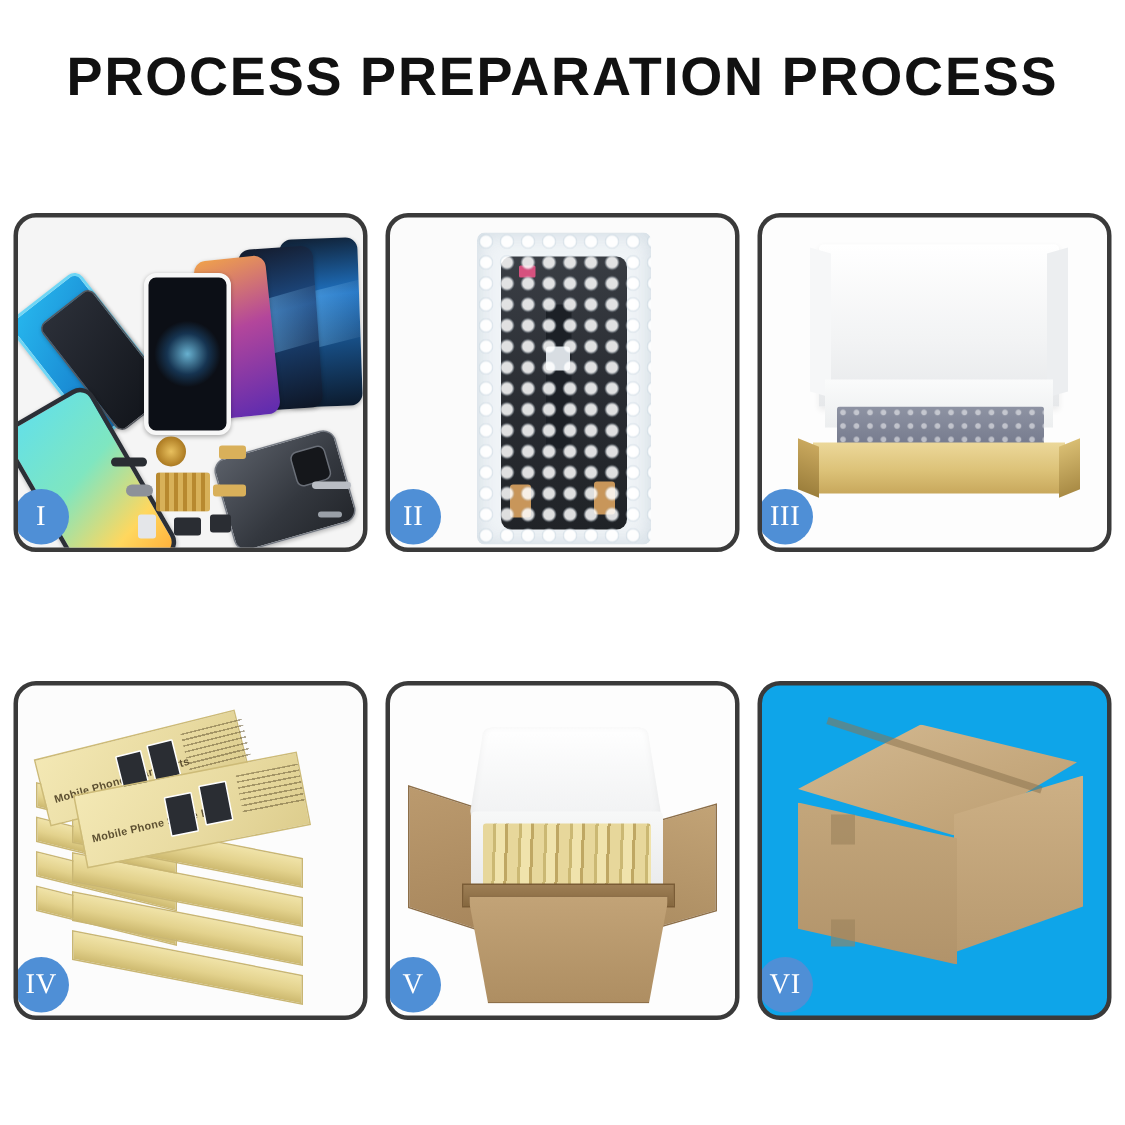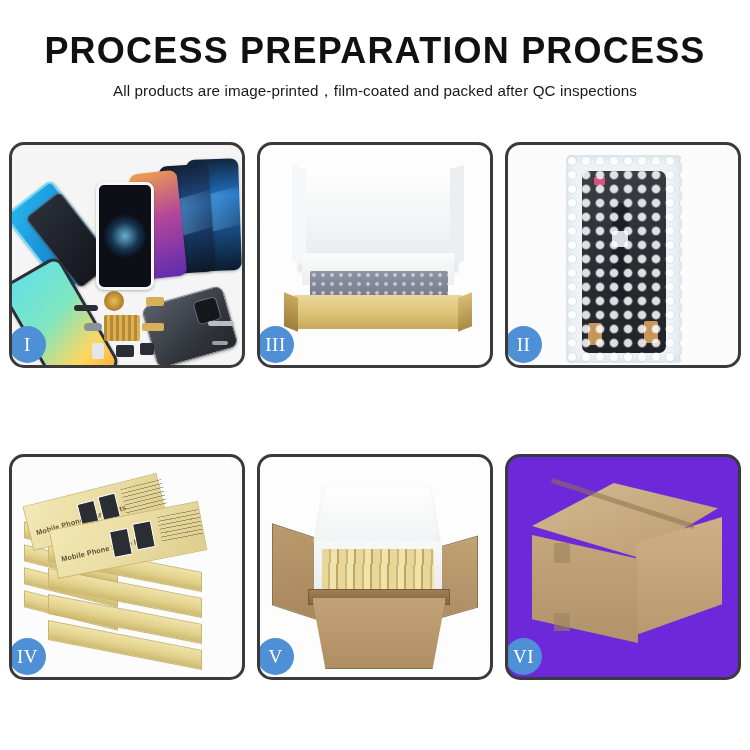--- a/index.html
+++ b/index.html
@@ -376,21 +376,21 @@
     background:
       repeating-linear-gradient(92deg,
         #e7d79b 0 7px,
         #cbb873 7px 9px,
         #f0e3ac 9px 15px,
         #bfa763 15px 17px);
     border-radius: 2px;
   }
 
   
-  .p6 { background: #6d28d9; }
+  .p6 { background: #0ea5e9; }
   .c-top {
     position: absolute;
     left: 24px; top: 26px; width: 186px; height: 74px;
     background: linear-gradient(160deg,#d3b991 0%,#c6a97e 55%,#bb9d71 100%);
     clip-path: polygon(44% 0, 100% 34%, 56% 100%, 0 58%);
     border: 0;
   }
   .c-front {
     position: absolute;
     left: 24px; top: 78px; width: 106px; height: 108px;
@@ -410,21 +410,20 @@
   .c-tape {
     position: absolute;
     background: rgba(155,130,92,.6);
   }
 </style>
 </head>
 <body>
 
 <div class="header">
   <div class="title">PROCESS PREPARATION PROCESS</div>
-  <div class="subtitle">All products are image-printed，film-coated and packed after QC inspections</div>
 </div>
 
 <div class="grid">
 
   <div class="panel p1">
     <div class="panel-inner">
       <div class="ph ph-a"></div>
       <div class="ph ph-a2"></div>
       <div class="ph ph-e"></div>
       <div class="ph ph-d"></div>
@@ -439,47 +438,47 @@
       <div class="chip chip-gold" style="left:134px;top:152px;width:18px;height:9px;"></div>
       <div class="chip chip-gold" style="left:130px;top:178px;width:22px;height:8px;"></div>
       <div class="chip" style="left:72px;top:178px;width:18px;height:8px;border-radius:4px;"></div>
       <div class="chip chip-dark" style="left:104px;top:200px;width:18px;height:12px;border-radius:2px;"></div>
       <div class="chip" style="left:80px;top:198px;width:12px;height:16px;border-radius:2px;background:#e4e6e9;"></div>
       <div class="chip chip-dark" style="left:128px;top:198px;width:14px;height:12px;border-radius:2px;"></div>
       <div class="chip" style="left:196px;top:176px;width:26px;height:5px;border-radius:3px;background:#b9bdc4;"></div>
       <div class="chip" style="left:200px;top:196px;width:16px;height:4px;border-radius:2px;background:#9aa0a8;"></div>
 
       <div class="badge">I</div>
-    </div>
-  </div>
-
-  <div class="panel p3">
-    <div class="panel-inner">
-      <div class="b3-lid"></div>
-      <div class="b3-foam-white"></div>
-      <div class="b3-foam-grey"></div>
-      <div class="b3-tray"></div>
-      <div class="badge">III</div>
     </div>
   </div>
 
   <div class="panel p2">
     <div class="panel-inner">
       <div class="bubble-bag"></div>
       <div class="lcd"></div>
       <div class="lcd-flex"></div>
       <div class="lcd-chip"></div>
       <div class="lcd-tab" style="left:80px;top:178px;"></div>
       <div class="lcd-tab" style="left:136px;top:176px;"></div>
       <div class="pink-tag"></div>
       <div class="bubble-overlay"></div>
       <div class="badge">II</div>
     </div>
   </div>
 
+  <div class="panel p3">
+    <div class="panel-inner">
+      <div class="b3-lid"></div>
+      <div class="b3-foam-white"></div>
+      <div class="b3-foam-grey"></div>
+      <div class="b3-tray"></div>
+      <div class="badge">III</div>
+    </div>
+  </div>
+
   <div class="panel p4">
     <div class="panel-inner">
 
       <div class="stack-box" style="left:12px;top:76px;width:92px;height:15px;transform:skewY(14deg);"></div>
       <div class="stack-box" style="left:12px;top:99px;width:92px;height:15px;transform:skewY(14deg);"></div>
       <div class="stack-box" style="left:12px;top:122px;width:92px;height:15px;transform:skewY(14deg);"></div>
       <div class="stack-box" style="left:12px;top:145px;width:92px;height:15px;transform:skewY(14deg);"></div>
 
       <div class="stack-box" style="left:36px;top:100px;width:152px;height:18px;transform:skewY(11deg);"></div>
       <div class="stack-box" style="left:36px;top:126px;width:152px;height:18px;transform:skewY(11deg);"></div>

